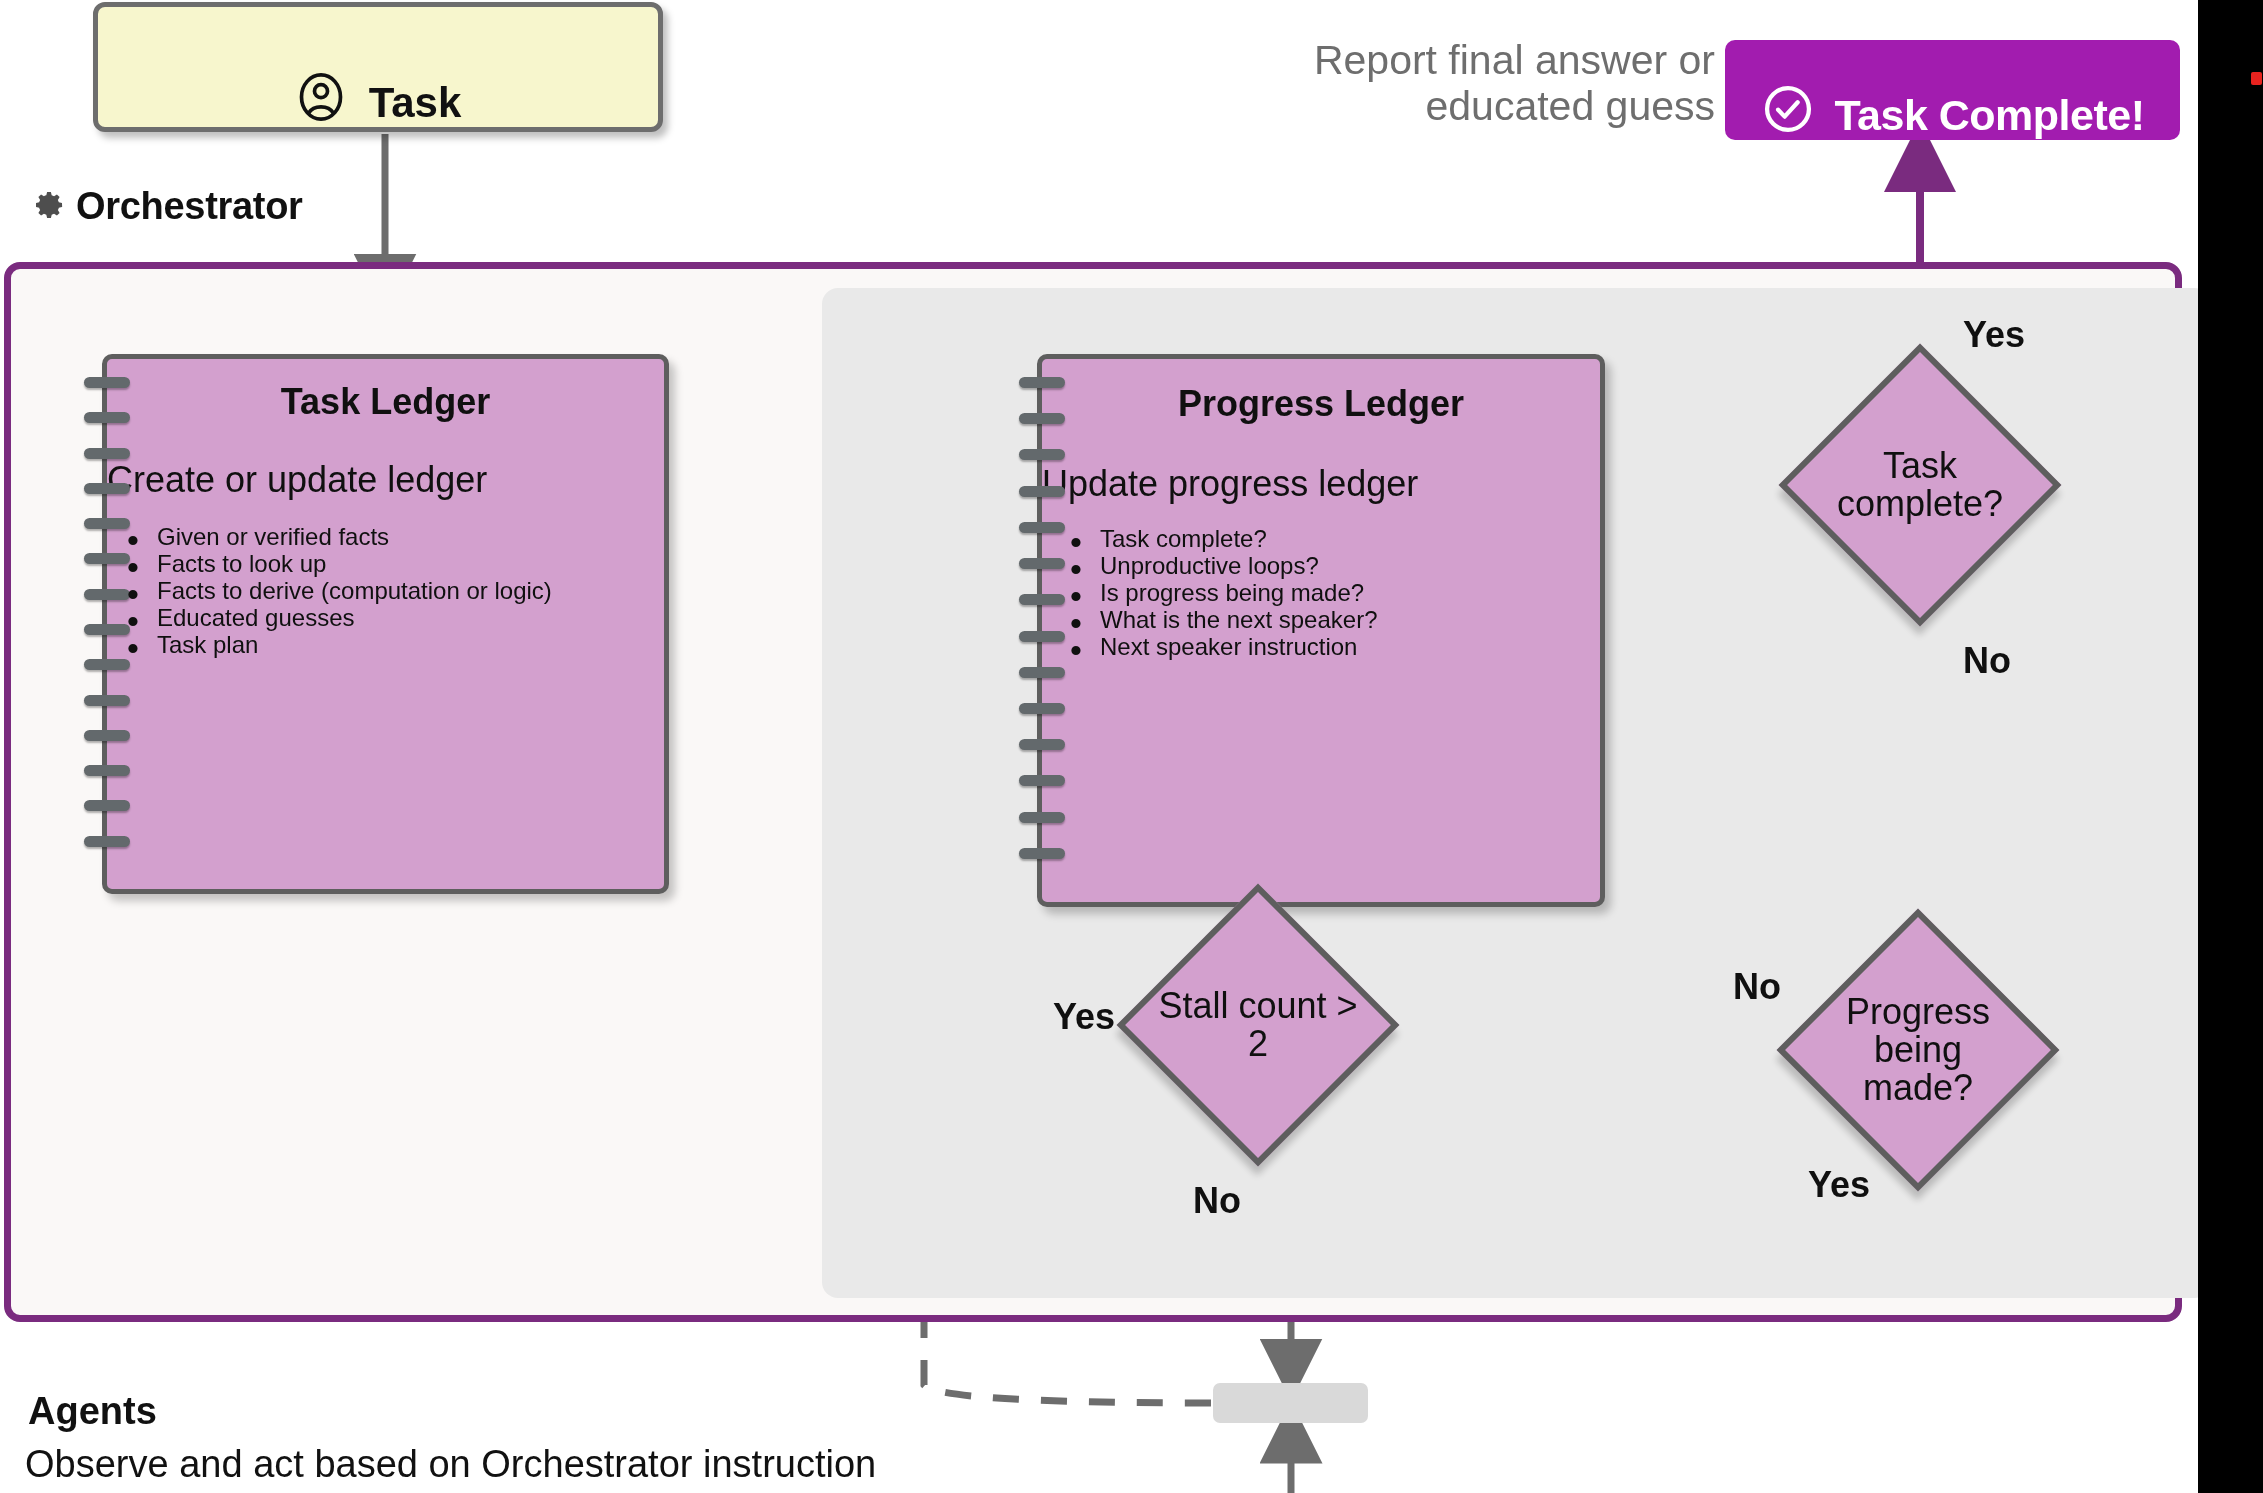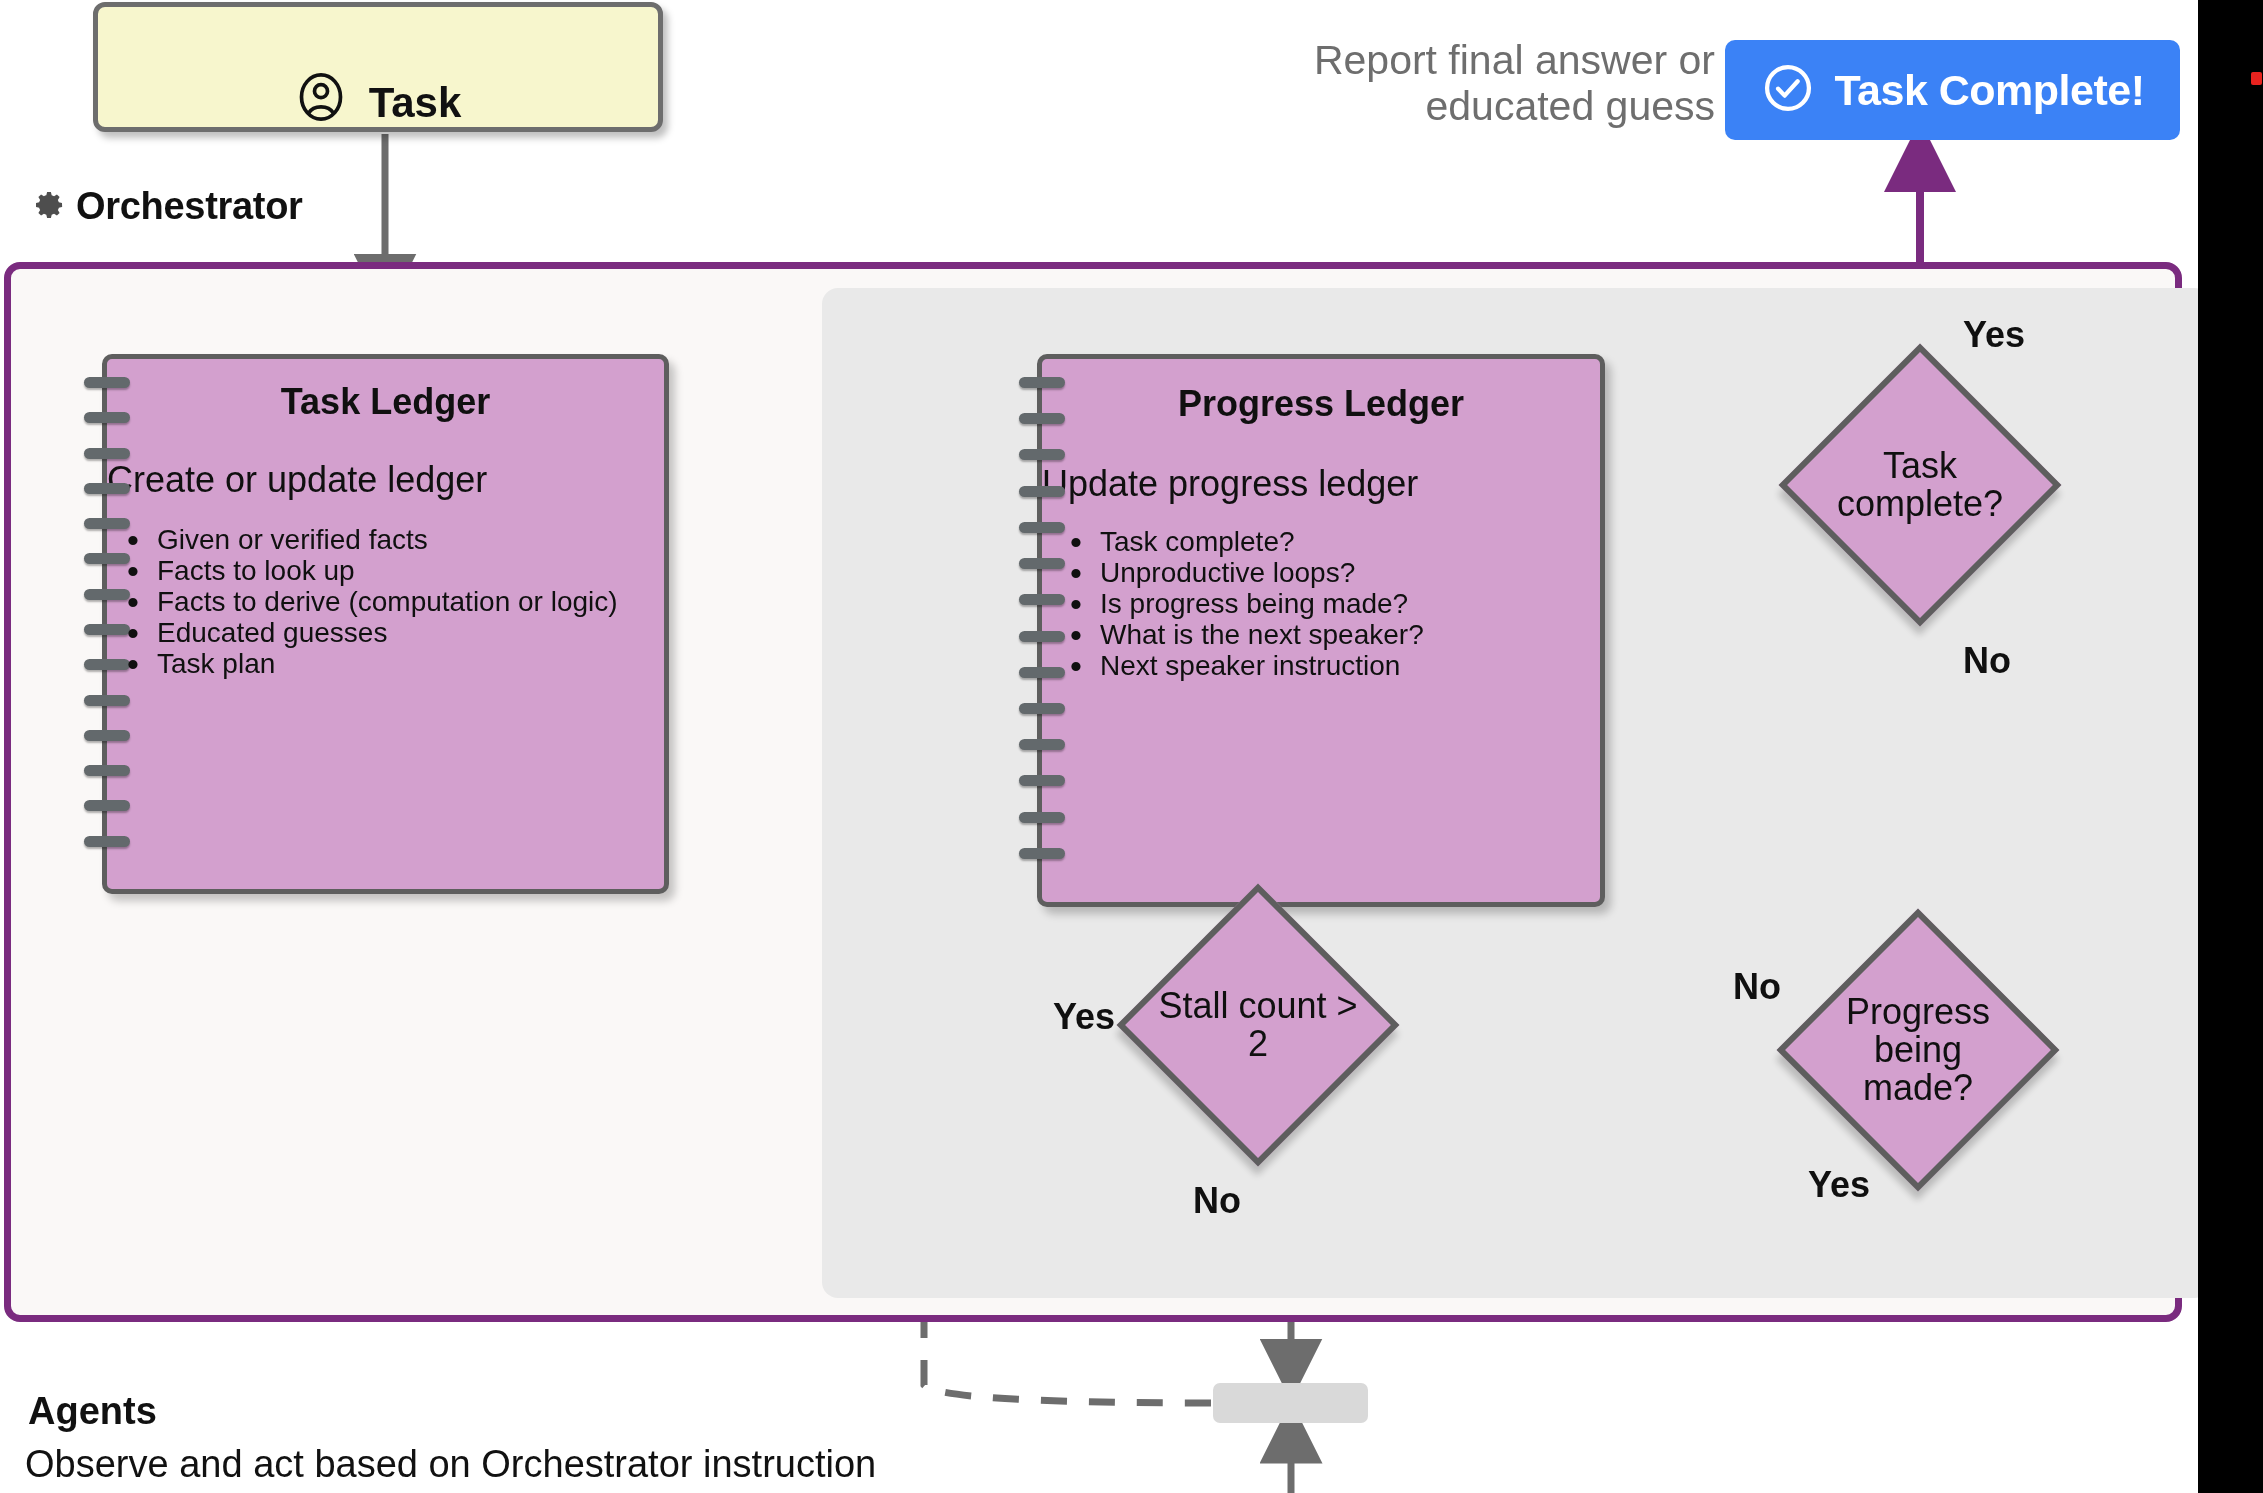--- a/index.html
+++ b/index.html
@@ -20,37 +20,37 @@
   
   .orch-cap{position:absolute;left:30px;top:185px;display:flex;align-items:center;gap:8px;}
   .orch-cap .lbl{font-size:38px;font-weight:bold;color:#111;letter-spacing:-.3px;}
 
   
   .report-cap{position:absolute;left:1245px;top:38px;width:470px;text-align:right;
     font-size:41px;line-height:1.12;color:#6e6e6e;}
 
   
   .tc-badge{position:absolute;left:1725px;top:40px;width:455px;height:100px;
-    background:#3b82f6;border-radius:10px;display:flex;align-items:center;
+    background:#a21caf;border-radius:10px;display:flex;align-items:flex-end;
     justify-content:center;gap:20px;box-sizing:border-box;}
   .tc-badge .lbl{font-size:43px;font-weight:bold;color:#ffffff;letter-spacing:-.5px;}
 
   
   .orch-box{position:absolute;left:4px;top:262px;width:2178px;height:1060px;
     background:#faf8f7;border:7px solid #7a2b7f;border-radius:16px;box-sizing:border-box;}
   .inner-panel{position:absolute;left:822px;top:288px;width:1388px;height:1010px;
     background:#e9e9e9;border-radius:16px;}
 
   
   .ledger{position:absolute;background:#d3a0ce;border:5px solid #5e5e5e;border-radius:10px;
     box-shadow:6px 7px 8px rgba(0,0,0,.22);box-sizing:border-box;margin-top:32px;}
   .ledger .title{font-size:36px;font-weight:bold;color:#101010;text-align:center;}
   .ledger .sub{font-size:36px;color:#101010;text-align:left;}
   .ledger ul{margin:0;padding:0;list-style:none;}
-  .ledger li{font-size:28px;color:#101010;line-height:1.04;padding-left:44px;position:relative;
+  .ledger li{font-size:24px;color:#101010;line-height:1.04;padding-left:44px;position:relative;
     margin-bottom:2px;}
   .ledger li::before{content:"•";position:absolute;left:14px;top:-2px;font-size:34px;}
   .rings{position:absolute;left:-23px;top:18px;height:calc(100% - 34px);width:46px;}
   .ring{position:absolute;left:0;width:46px;height:11px;background:#63696c;border-radius:6px;
     box-shadow:0 2px 2px rgba(0,0,0,.3);}
 
   #task-ledger{left:102px;top:322px;width:567px;height:540px;}
   #task-ledger .title{margin-top:22px;}
   #task-ledger .sub{margin-top:36px;}
   #task-ledger ul{margin-top:24px;padding-left:6px;}

